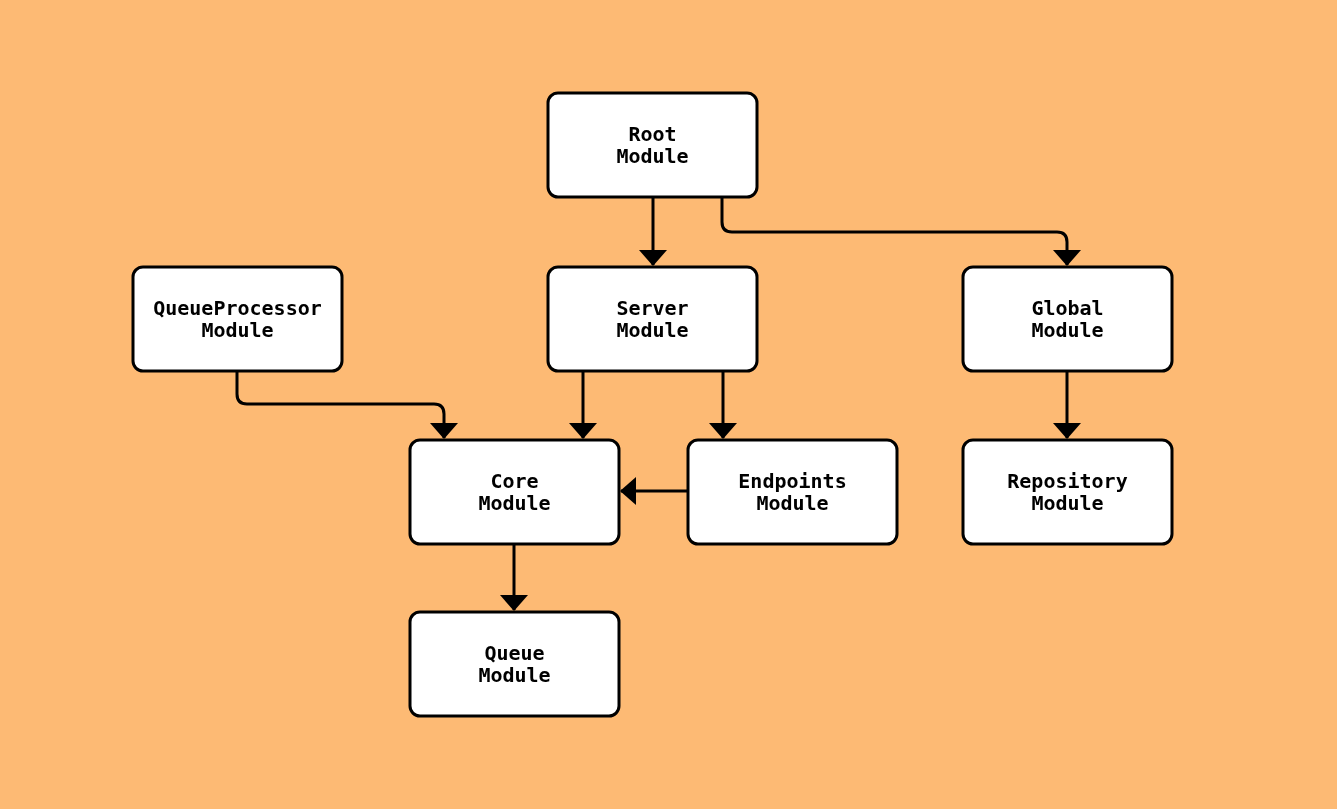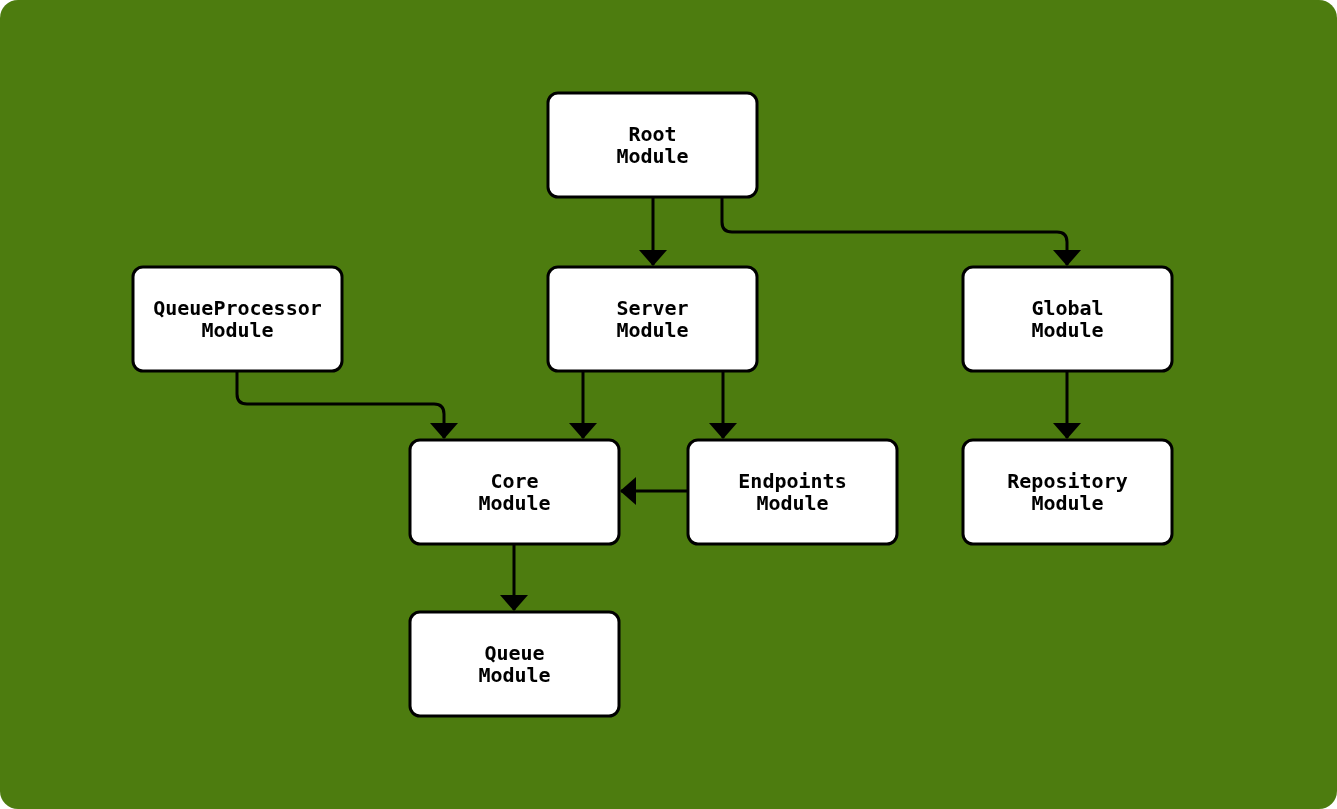--- a/index.html
+++ b/index.html
@@ -4,23 +4,22 @@
 <style>
   html, body {
     margin: 0;
     padding: 0;
     background: #ffffff;
   }
   .canvas {
     position: relative;
     width: 1337px;
     height: 809px;
-    background: #4d7c0f;
+    background: #fdba74;
     overflow: hidden;
-    border-radius: 18px;
   }
   svg { display: block; }
   .node-box {
     fill: #ffffff;
     stroke: #000000;
     stroke-width: 3;
   }
   .edge-path {
     fill: none;
     stroke: #000000;

